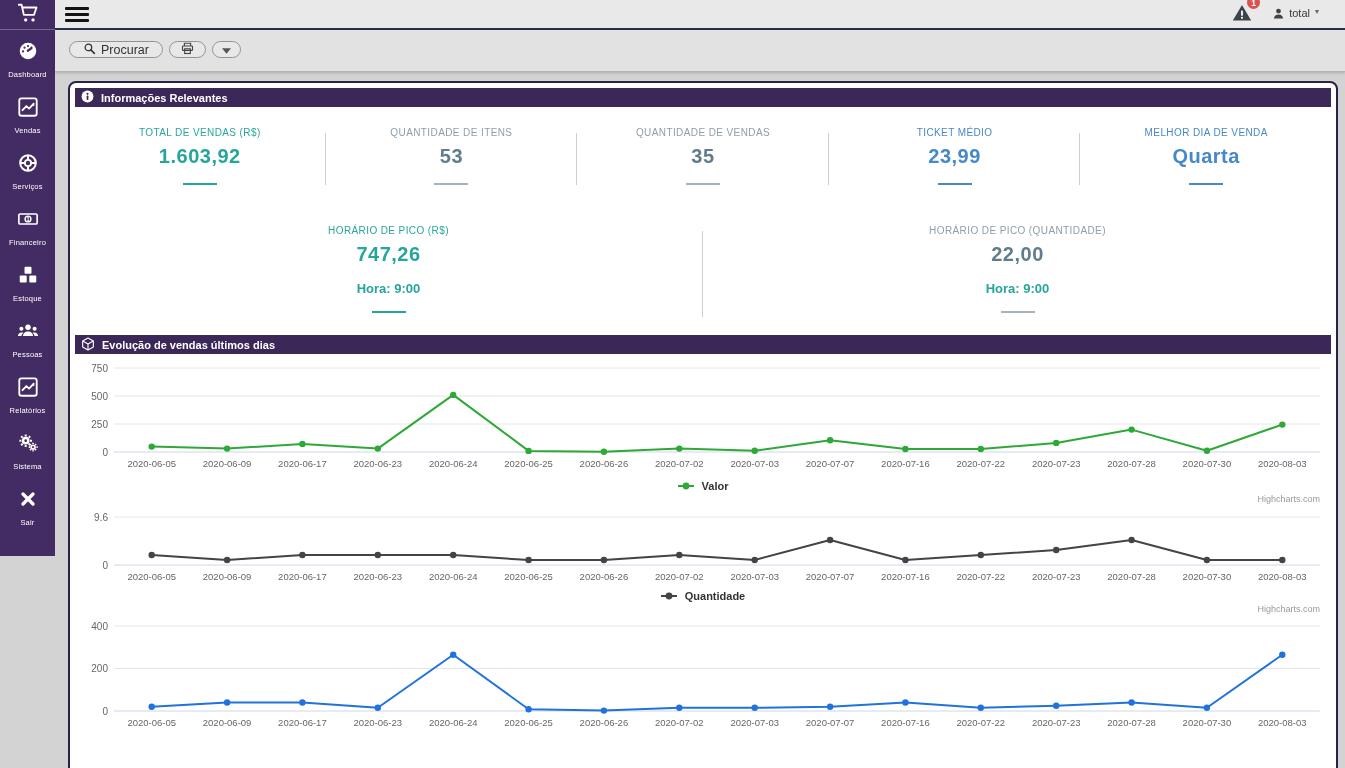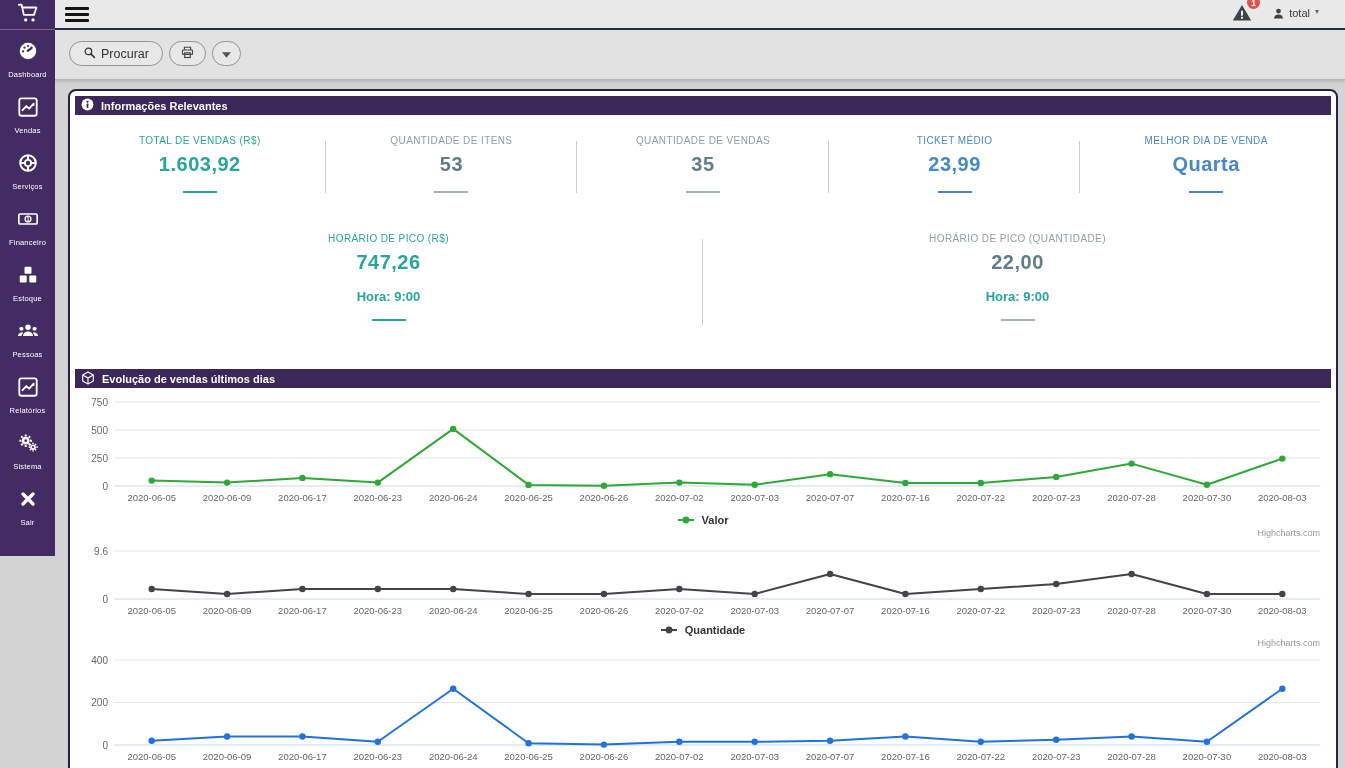--- a/index.html
+++ b/index.html
@@ -31,21 +31,21 @@
   .badge { position:absolute; top:-5px; right:-8px; background:var(--badge_bg,#d9534f); color:#fff;
            font-size:8.5px; font-weight:bold; width:13px; height:13px; border-radius:50%;
            display:flex; align-items:center; justify-content:center; }
   .user { display:flex; align-items:flex-start; gap:4px; font-size:11px; color:#3a3a3a; cursor:pointer; }
   .caret-sm { font-size:8px; color:#666; margin-left:1px; }
 
   
   .toolbar { background:#e2e2e2; padding:11px 0 13px 14px; display:flex; align-items:center; gap:6px;
              border-bottom:1px solid #b5b5b5; box-shadow:0 1px 3px rgba(0,0,0,.18); }
   .btn { display:inline-flex; align-items:center; gap:5px; background:#e8e8e8;
-         border:1px solid #939393; border-radius:13px; height:25px; padding:0 13px;
+         border:1px solid #939393; border-radius:13px; height:17px; padding:0 13px;
          font-size:12.5px; color:#333; cursor:pointer; font-family:inherit; }
   .btn.icon-only { padding:0 10px; }
   .btn.caret-btn { padding:0 9px; }
 
   
   .content { flex:1; padding:9px 7px 0 13px; overflow:hidden; }
   .card { background:#fff; border:2px solid var(--card_border,#2a2148); border-radius:8px;
           height:1100px; padding:4px; }
   .panel-header { background:var(--panel_header_bg,#3c2858); color:#fff; font-size:11px; font-weight:bold;
                   height:19px; display:flex; align-items:center; gap:6px; padding:0 5px; margin:1px 1px 0; }
@@ -275,21 +275,21 @@
               <div class="stat-line" style="background:#26a69a"></div>
             </div>
             <div class="stat">
               <div class="stat-label" style="color:#8d9ea9">HORÁRIO DE PICO (QUANTIDADE)</div>
               <div class="stat-value" style="color:#607d8b">22,00</div>
               <div class="stat-sub" style="color:#26a69a">Hora: 9:00</div>
               <div class="stat-line" style="background:#a8b3bb"></div>
             </div>
           </div>
 
-        <div class="panel-header" style="margin-top:44px;">
+        <div class="panel-header" style="margin-top:18px;">
           <span><svg viewBox="0 0 24 24" width="16" height="16" fill="none" stroke="#fff" stroke-width="1.7" stroke-linejoin="round">
                 <path d="M12 3l8 4.5v9L12 21l-8-4.5v-9z"></path>
                 <path d="M4 7.5l8 4.5 8-4.5M12 12v9"></path>
               </svg></span>
           <span>Evolução de vendas últimos dias</span>
         </div>
 
         <div class="charts" id="charts">
             <div class="chart-block"><svg width="1258" height="114">
                 <g>

